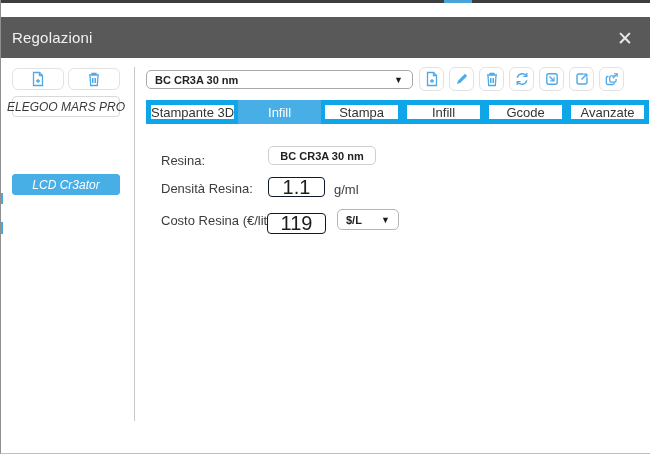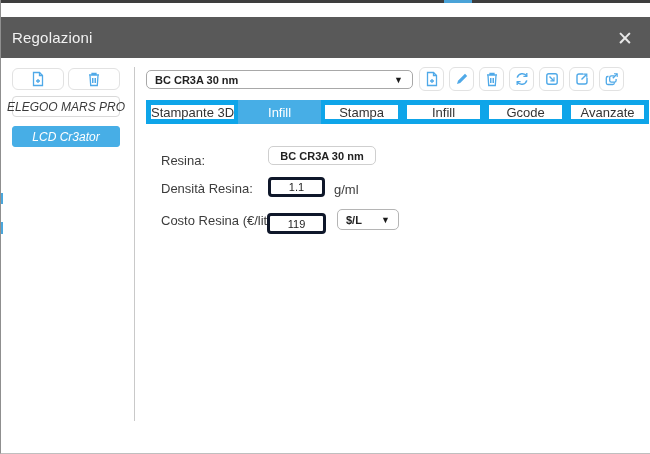--- a/index.html
+++ b/index.html
@@ -21,21 +21,21 @@
 
   
   .edge-sliver { position:absolute; left:0; width:2px; background:#4aa7dd; }
 
   
   .icon-btn { position:absolute; background:#fff; border:1px solid #e2e2e2; border-radius:6px;
               display:flex; align-items:center; justify-content:center; cursor:pointer; }
   .profile-btn { position:absolute; left:11px; width:108px; height:21px; background:#fff;
                  border:1px solid #d9d9d9; border-radius:4px; font-size:12px; color:#3a3a3a;
                  display:flex; align-items:center; justify-content:center; cursor:pointer; white-space:nowrap;font-style:italic; }
-  .profile-btn.active { background:#47aee6; border-color:#47aee6; color:#fff; border-radius:3px; }
+  .profile-btn.active { background:#47aee6; border-color:#47aee6; color:#fff; border-radius:3px;margin-top:48px; }
 
   .v-divider { position:absolute; left:133px; top:67px; width:1px; height:354px; background:#c9c9c9; }
 
   
   .resin-select { position:absolute; left:145px; top:70px; width:267px; height:19px;
                   border:1px solid #a8a8a8; border-radius:5px; background:#fff;
                   display:flex; align-items:center; cursor:pointer; }
   .resin-select .val { font-size:11px; font-weight:600; color:#222; padding-left:8px; flex:1;
                        white-space:nowrap; overflow:hidden; }
   .resin-select .arrow { font-size:9px; color:#1a1a1a; padding-right:9px; }
@@ -47,22 +47,22 @@
          cursor:pointer; white-space:nowrap; }
   .tab:first-child { margin-left:0; }
   .tab.active { background:#47aee6; border-color:#47aee6; color:#fff; z-index:1; }
 
   
   .form-label { position:absolute; font-size:13px; color:#3c3c3c; white-space:nowrap; }
   .field-chip { position:absolute; left:267px; top:146px; width:108px; height:19px;
                 border:1px solid #cfcfcf; border-radius:5px; background:#fff; font-size:11px;
                 font-weight:600; color:#222; display:flex; align-items:center; justify-content:center;
                 cursor:pointer; white-space:nowrap; }
-  .num-input { position:absolute; border:3px solid #0f172a; border-radius:4px; background:#fff;
-               font-family:"Liberation Sans", sans-serif; font-size:11px; color:#1d1d1d;
+  .num-input { position:absolute; border:1px solid #0f172a; border-radius:4px; background:#fff;
+               font-family:"Liberation Sans", sans-serif; font-size:20px; color:#1d1d1d;
                text-align:center; outline:none; }
   .unit-label { position:absolute; font-size:13px; color:#3c3c3c; }
   .unit-select { position:absolute; left:336px; top:209px; width:62px; height:21px;
                  border:1px solid #b5b5b5; border-radius:5px; background:#fff; display:flex;
                  align-items:center; cursor:pointer; }
   .unit-select .val { font-size:11px; font-weight:700; color:#222; padding-left:8px; flex:1; }
   .unit-select .arrow { font-size:9px; color:#1a1a1a; padding-right:8px; }
 
   svg { display:block; }
 </style>

